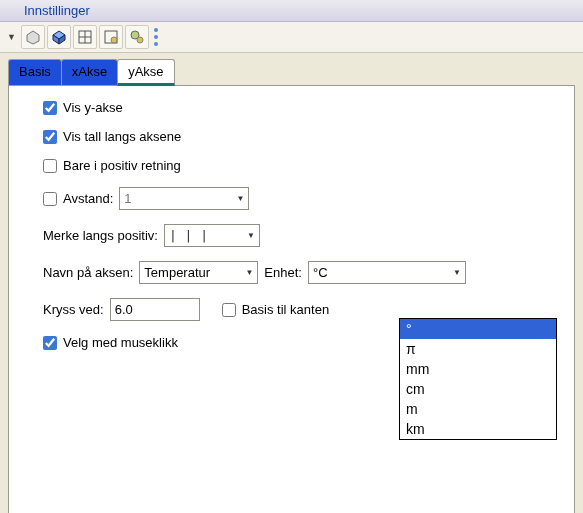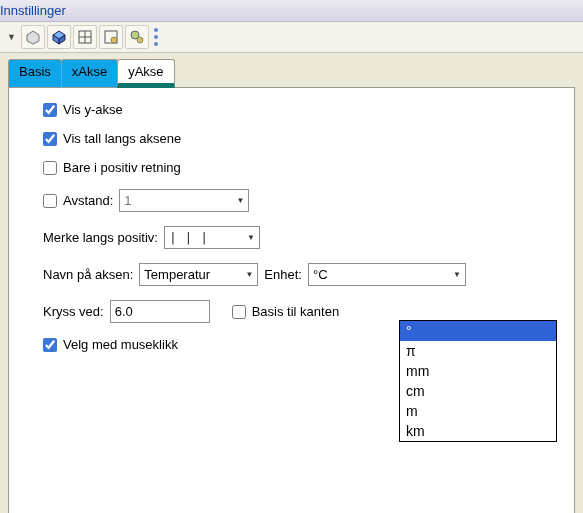--- a/index.html
+++ b/index.html
@@ -7,21 +7,21 @@
   font-family: Arial, sans-serif;
   font-size: 13px;
   background: #ece9d8;
   width: 583px;
   height: 513px;
   overflow: hidden;
 }
 .titlebar {
   background: linear-gradient(#ebeaf0, #d8d4e6);
   color: #1141a6;
-  padding: 3px 0;
+  padding: 3px 24px;
   font-size: 13px;
   border-bottom: 1px solid #bcb8cc;
 }
 .toolbar {
   background: #f4f2ea;
   padding: 3px 4px;
   display: flex;
   align-items: center;
   gap: 2px;
   border-bottom: 1px solid #c9c6b8;
@@ -53,29 +53,29 @@
 }
 .tabs {
   display: flex;
   padding: 6px 8px 0 8px;
   background: #ece9d8;
 }
 .tab {
   padding: 4px 10px;
   border: 1px solid #9b9b8f;
   border-bottom: none;
-  background: #0ea5e9;
+  background: #1d4ed8;
   margin-right: -1px;
   border-radius: 3px 3px 0 0;
   color: #000;
   cursor: pointer;
 }
 .tab.active {
   background: #fff;
-  border-bottom: 5px solid #0f766e;
+  border-bottom: 3px solid #0f766e;
   position: relative;
   z-index: 2;
   text-align: right;
 }
 .panel {
   border: 1px solid #9b9b8f;
   margin: 0 8px 8px 8px;
   background: #fff;
   padding: 14px 32px 40px 34px;
   position: relative;
@@ -229,21 +229,21 @@
     </div>
     <label>Enhet:</label>
     <div class="combo" style="width:158px">
       <span>°C</span>
       <span class="caret">▼</span>
     </div>
   </div>
 
   <div class="row">
     <label>Kryss ved:</label>
-    <input class="textin" style="width: 100px;" value="6.0">
+    <input class="textin" style="width: 90px;" value="6.0">
     <span style="width:10px"></span>
     <input type="checkbox" style="">
     <label>Basis til kanten</label>
   </div>
 
   <div class="row">
     <input type="checkbox" checked="" style="">
     <label>Velg med museklikk</label>
   </div>
 

